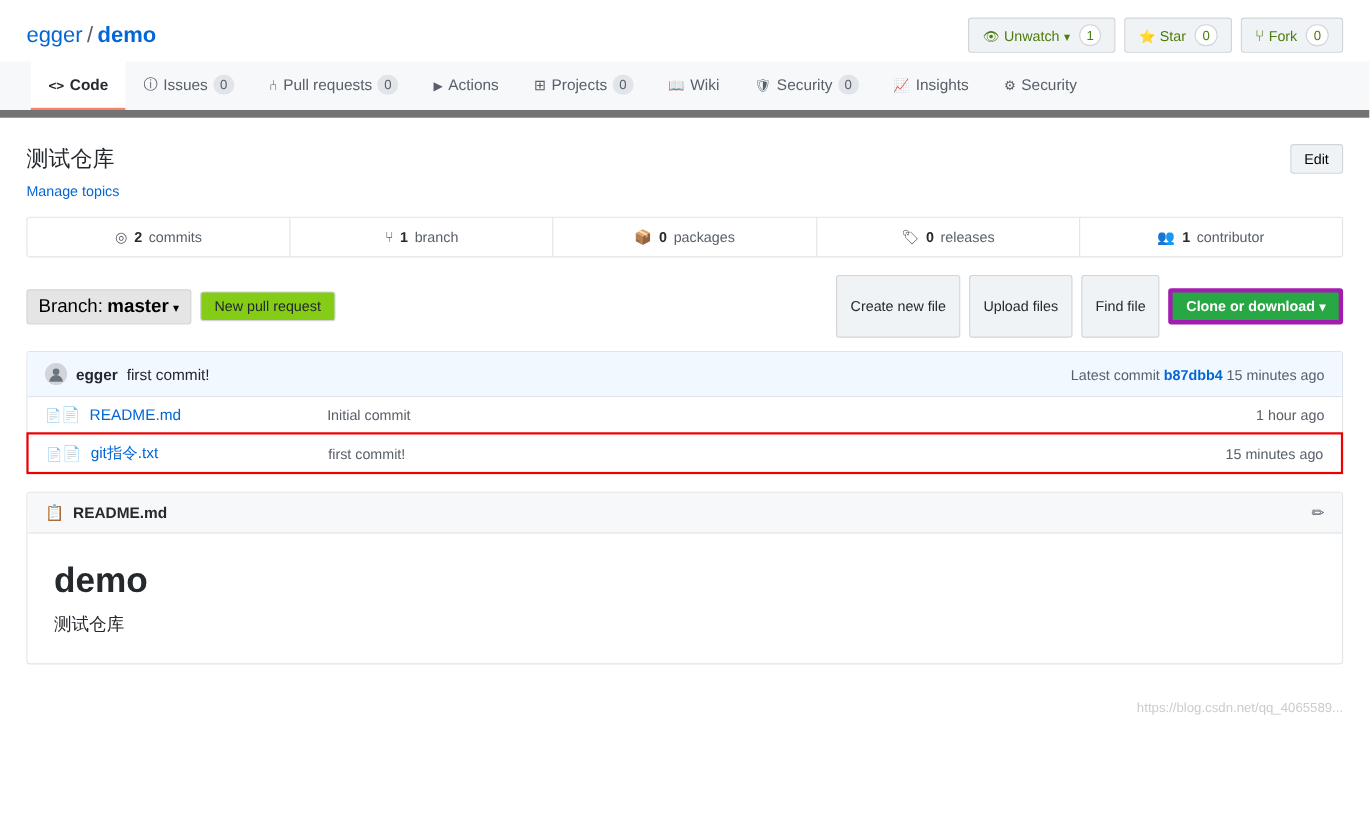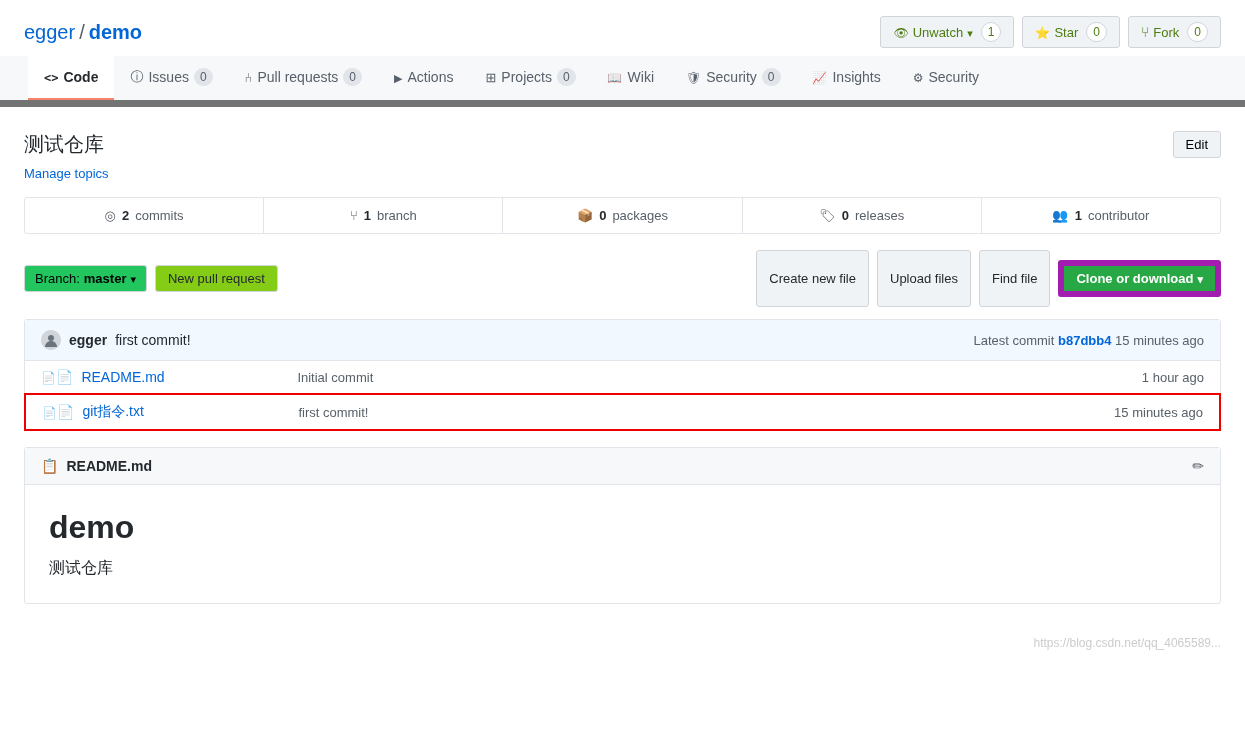--- a/index.html
+++ b/index.html
@@ -33,24 +33,24 @@
     
     .stats-bar { display: flex; align-items: center; border: 1px solid #e1e4e8; border-radius: 3px; margin-bottom: 16px; background: #fff; }
     .stat-item { display: flex; align-items: center; gap: 6px; padding: 10px 20px; flex: 1; justify-content: center; color: #586069; font-size: 13px; cursor: pointer; border-right: 1px solid #e1e4e8; }
     .stat-item:last-child { border-right: none; }
     .stat-num { font-weight: 600; color: #24292e; }
 
     
     .file-toolbar { display: flex; align-items: center; justify-content: space-between; margin-bottom: 0; padding-bottom: 12px; }
     .left-toolbar { display: flex; align-items: center; gap: 8px; }
     .right-toolbar { display: flex; align-items: center; gap: 8px; }
-    .branch-btn { display: flex; align-items: center; gap: 4px; padding: 5px 10px; border: 1px solid #d1d5da; border-radius: 3px; background: #22c55e; font-size: 13px; cursor: pointer; text-align: center; }
+    .branch-btn { display: flex; align-items: center; gap: 4px; padding: 5px 10px; border: 1px solid #d1d5da; border-radius: 3px; background: #e5e5e5; font-size: 17px; cursor: pointer; text-align: center; }
     .new-pr-btn { padding: 5px 12px; border: 1px solid #d1d5da; border-radius: 3px; background: #84cc16; font-size: 13px; cursor: pointer; color: #24292e; }
     .toolbar-btn { padding: 20px 12px; border: 1px solid #d1d5da; border-radius: 3px; background: #eff3f6; font-size: 13px; cursor: pointer; color: #24292e; }
-    .clone-btn { display: flex; align-items: center; gap: 4px; padding: 5px 12px; border: 6px solid #a21caf; border-radius: 3px; background: #28a745; font-size: 13px; cursor: pointer; color: #fff; font-weight: 600; }
+    .clone-btn { display: flex; align-items: center; gap: 4px; padding: 5px 12px; border: 4px solid #a21caf; border-radius: 3px; background: #28a745; font-size: 13px; cursor: pointer; color: #fff; font-weight: 600; }
 
     
     .file-list { border: 1px solid #e1e4e8; border-radius: 3px; margin-bottom: 16px; }
     .commit-header { display: flex; align-items: center; gap: 8px; padding: 10px 16px; background: #f1f8ff; border-bottom: 1px solid #e1e4e8; }
     .avatar { width: 20px; height: 20px; border-radius: 50%; background: #d1d5da; overflow: hidden; display: inline-flex; align-items: center; justify-content: center; font-size: 10px; }
     .commit-author { color: #24292e; font-weight: 600; font-size: 14px; }
     .commit-message { color: #24292e; font-size: 14px; }
     .commit-meta { margin-left: auto; color: #586069; font-size: 13px; }
     .commit-hash { color: #0366d6; font-weight: 600; }
 

